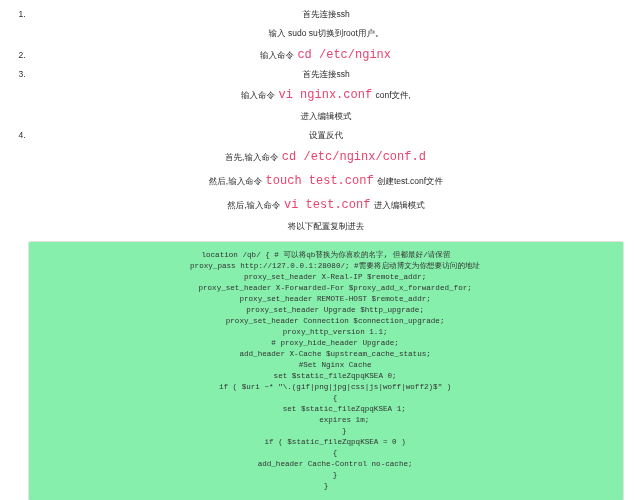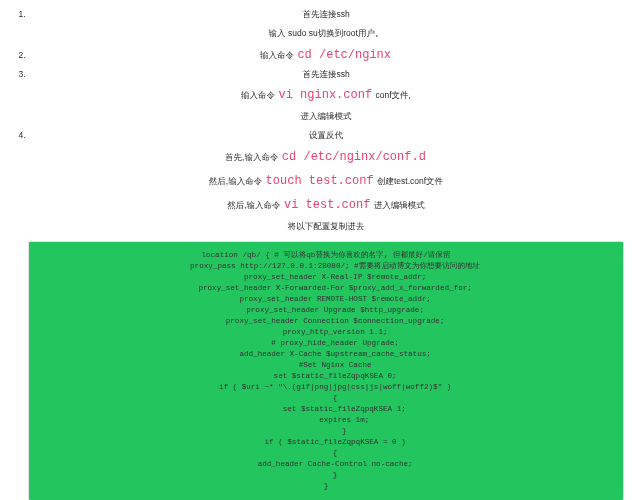--- a/index.html
+++ b/index.html
@@ -47,21 +47,21 @@
     color: #e8436f;
     font-family: Liberation Mono, monospace;
     font-size: 12px;
     background: transparent;
     padding: 0 1px;
   }
   .codeblock {
     margin: 8px 0 8px 0;
     border: 1px solid #e3e3e3;
     border-radius: 2px;
-    background: #22c55e;
+    background: #86efac;
     padding: 8px 14px;
     font-family: "Liberation Mono", monospace;
     font-size: 7.6px;
     line-height: 1.45;
     color: #333333;
     white-space: pre;
     overflow: hidden;
   }
 </style>
 </head>

